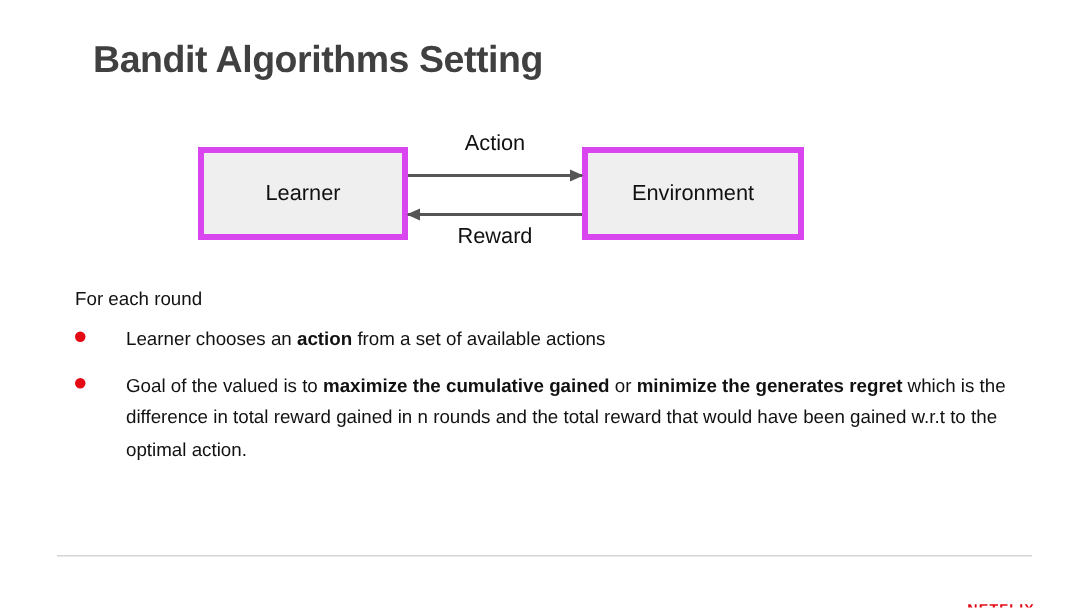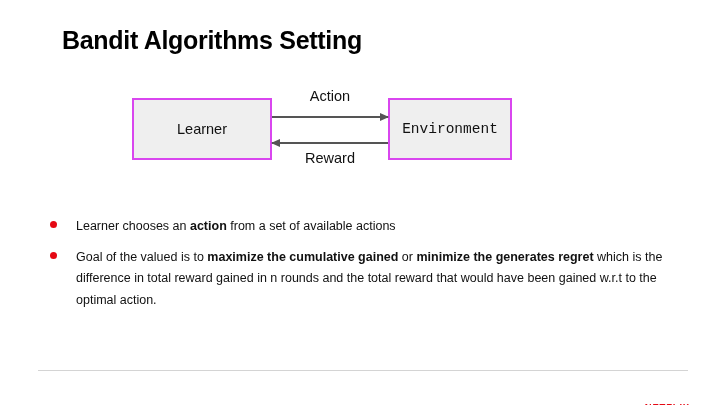--- a/index.html
+++ b/index.html
@@ -21,51 +21,50 @@
     height: 405px;
     box-sizing: border-box;
   }
   .slide-title {
     position: absolute;
     left: 62px;
     top: 26px;
     font-size: 25px;
     font-weight: bold;
     letter-spacing: -0.3px;
-    color: #000000;
+    color: #404040;
   }
   
   .diagram {
     position: absolute;
     left: 132px;
     top: 88px;
     width: 402px;
     height: 86px;
   }
   .node {
     position: absolute;
     box-sizing: border-box;
     background: #efefef;
-    border: 2px solid #d946ef;
+    border: 4px solid #d946ef;
     display: flex;
     align-items: center;
     justify-content: center;
     font-size: 14.5px;
     color: #111111;
     top: 10px;
     height: 62px;
   }
   .node-learner {
     left: 0px;
     width: 140px;
   }
   .node-env {
     left: 256px;
-    width: 124px;
-    font-family: Liberation Mono, monospace;
+    width: 148px;
   }
   .arrow-row {
     position: absolute;
     left: 140px;
     width: 116px;
     height: 2px;
     background: #555555;
   }
   .arrow-top { top: 28px; }
   .arrow-bottom { top: 54px; }
@@ -113,20 +112,21 @@
     position: absolute;
     left: 50px;
     top: 216px;
     width: 640px;
   }
   .bullet {
     position: relative;
     display: flex;
     align-items: flex-start;
     margin-bottom: 9px;
+    gap: 8px;
   }
   .bullet-dot {
     width: 7px;
     height: 7px;
     border-radius: 50%;
     background: #e50914;
     margin-top: 5px;
     margin-right: 19px;
     flex: 0 0 auto;
   }
@@ -175,20 +175,21 @@
       <span class="arrow-head head-right"></span>
     </div>
     <div class="arrow-row arrow-bottom">
       <span class="arrow-head head-left"></span>
     </div>
 
     <div class="arrow-label label-action">Action</div>
     <div class="arrow-label label-reward">Reward</div>
   </div>
 
+  <div class="body-intro">For each round</div>
 
   <div class="bullets">
       <div class="bullet">
         <span class="bullet-dot"></span>
         <div class="bullet-text"><span>Learner chooses an </span><b>action</b><span> from a set of available actions</span></div>
       </div>
       <div class="bullet">
         <span class="bullet-dot"></span>
         <div class="bullet-text"><span>Goal of the valued is to  </span><b>maximize the cumulative gained</b><span> or </span><b>minimize the generates regret</b><span> which is the difference in total reward gained in n rounds and the total reward that would have been gained w.r.t to the optimal action.</span></div>
       </div>

